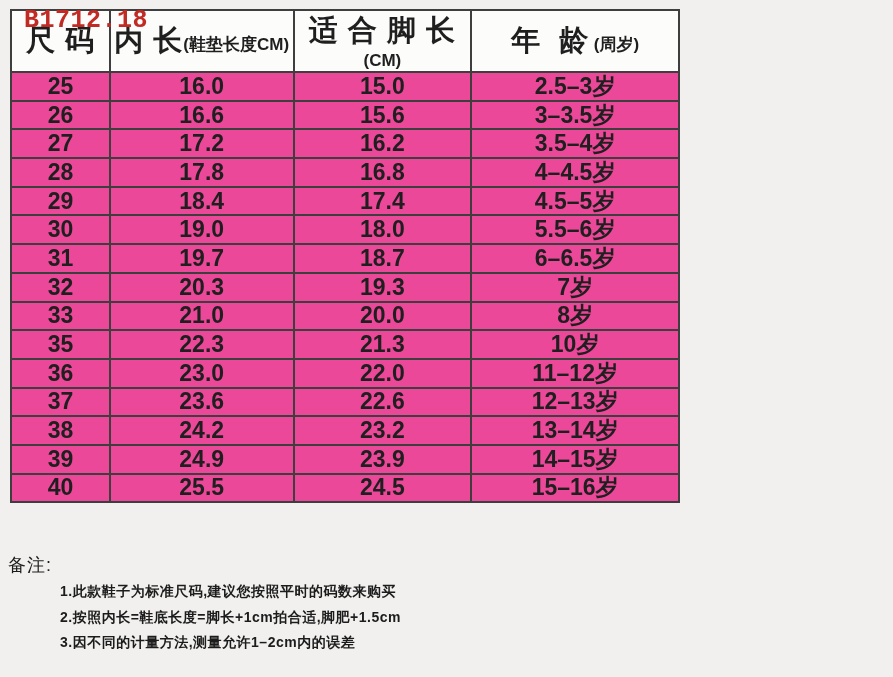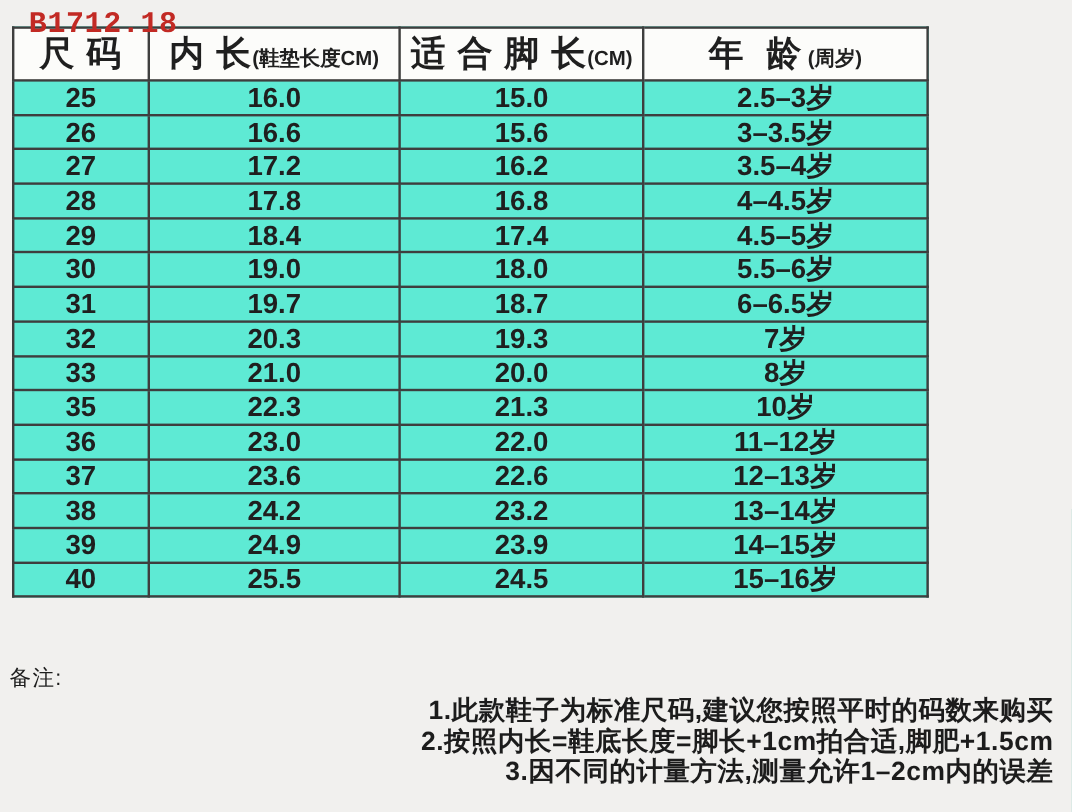--- a/index.html
+++ b/index.html
@@ -23,25 +23,25 @@
     font-size: 25px;
     font-weight: 600;
     color: #c22a24;
     z-index: 5;
     letter-spacing: 0.5px;
     font-family: Liberation Mono, monospace;
   }
   table.size-table {
     position: absolute;
     left: 10px;
-    top: 22px;
-    width: 764px;
+    top: 9px;
+    width: 670px;
     border-collapse: collapse;
     table-layout: fixed;
-    background: #5eead4;
+    background: #ec4899;
   }
   table.size-table th,
   table.size-table td {
     border: 2px solid #3e3e3e;
     text-align: center;
     vertical-align: middle;
     padding: 0;
     font-weight: bold;
     color: #1f1f1f;
   }
@@ -81,26 +81,25 @@
     font-weight: normal;
     letter-spacing: 1px;
     line-height: 27px;
   }
   .notes-list {
     margin: 0 0 0 52px;
     padding: 0;
     list-style: none;
   }
   .notes-list li {
-    font-size: 22px;
+    font-size: 14px;
     font-weight: bold;
     line-height: 25.5px;
     letter-spacing: 0.5px;
     white-space: nowrap;
-    text-align: right;
   }
 </style>
 </head>
 <body>
 
 <div class="page">
 
   <div class="watermark">B1712.18</div>
 
   <table class="size-table">

